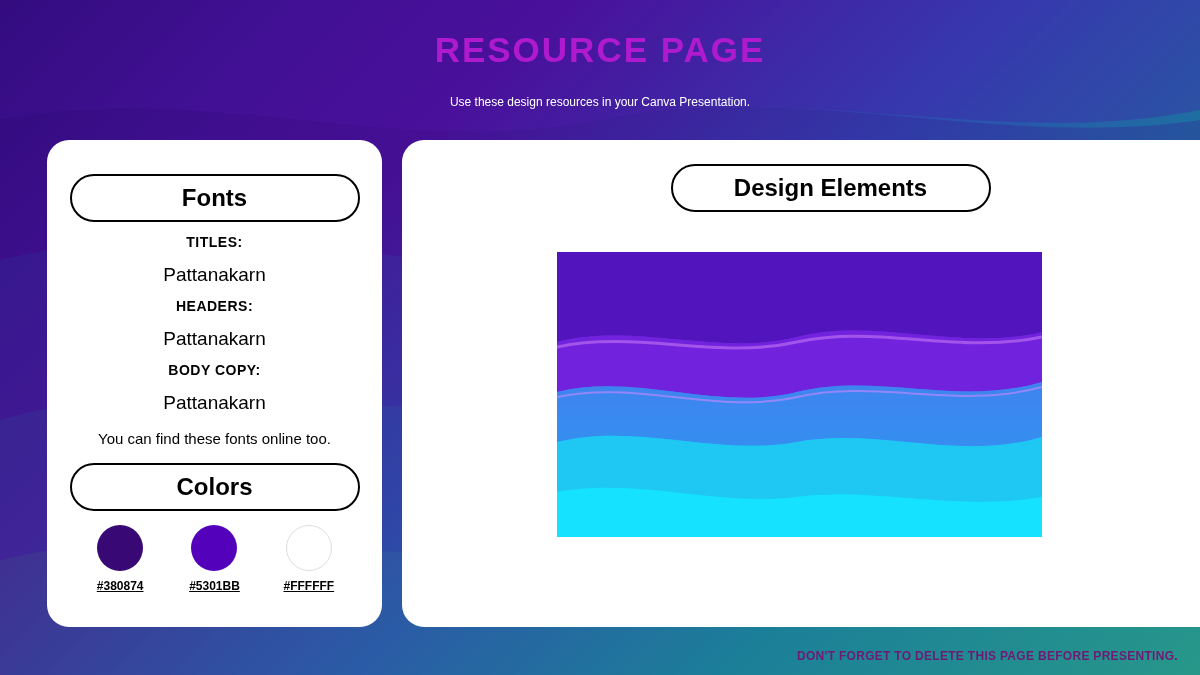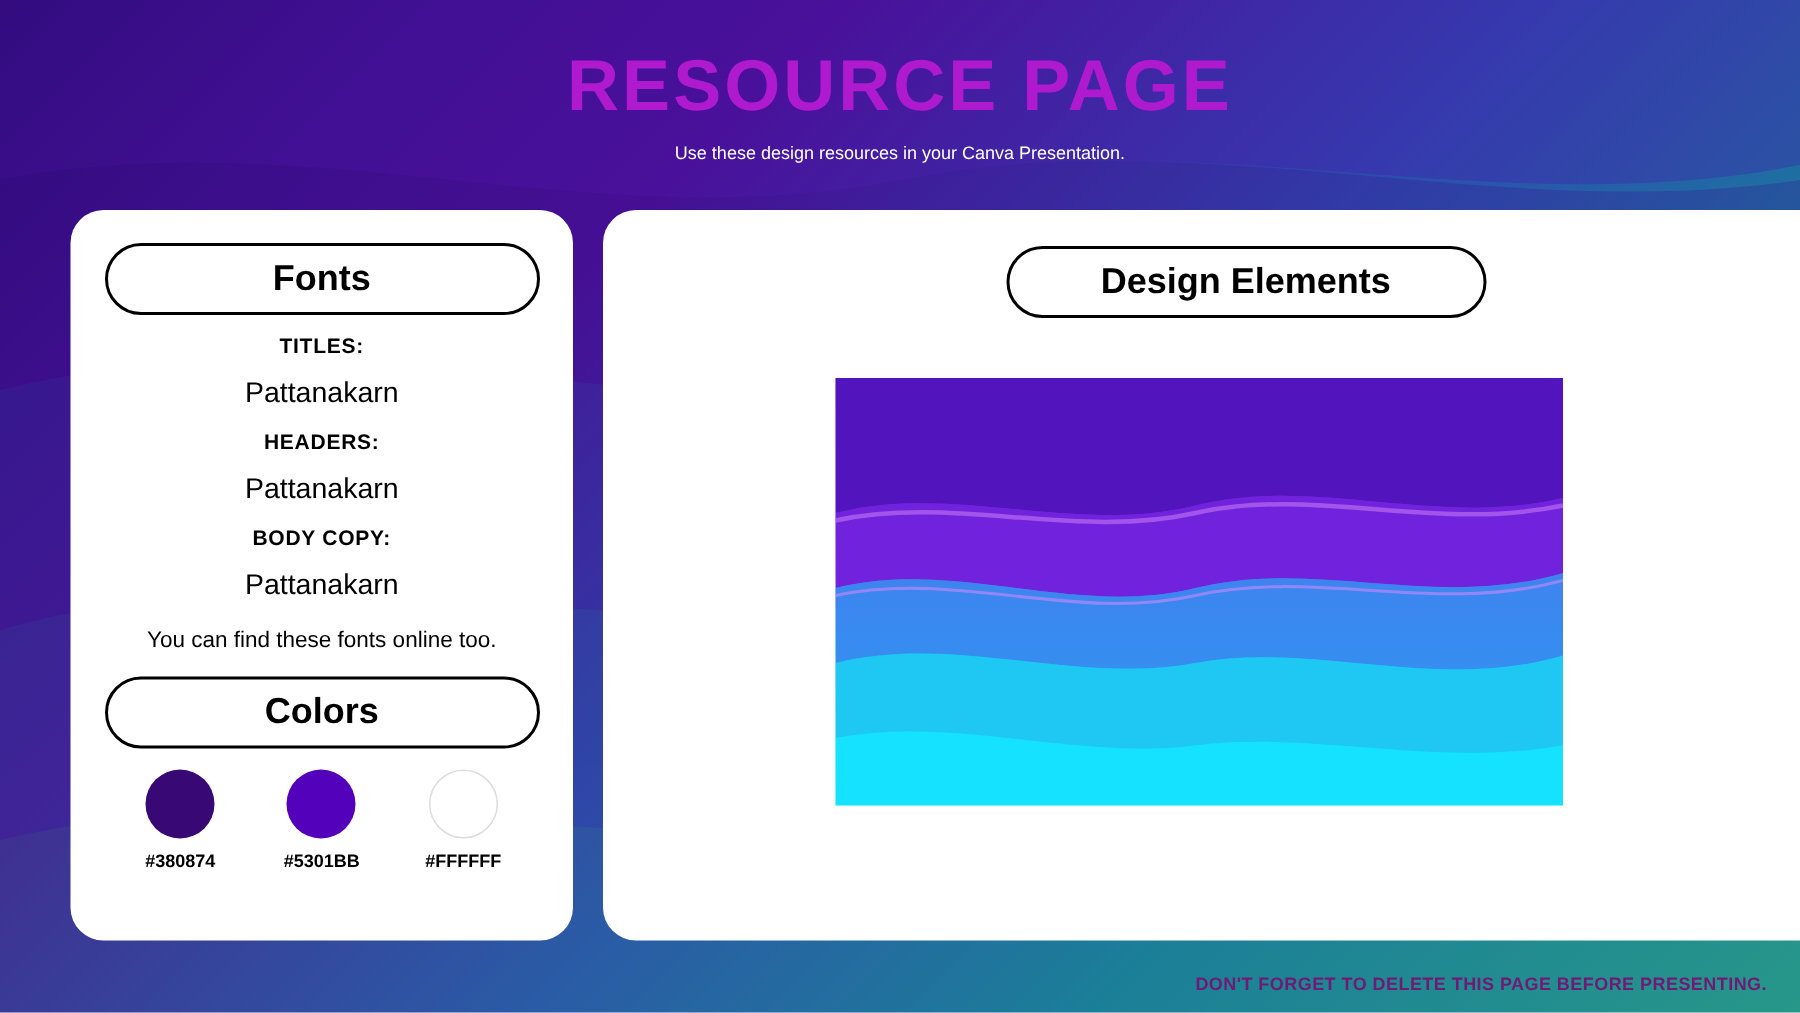--- a/index.html
+++ b/index.html
@@ -15,21 +15,21 @@
     position: absolute;
     inset: 0;
     opacity: 0.5;
   }
   .page-title {
     position: absolute;
     top: 30px;
     left: 0;
     width: 100%;
     text-align: center;
-    font-size: 48px;
+    font-size: 35px;
     font-weight: 900;
     letter-spacing: 2px;
     color: #B01ACF;
   }
   .page-subtitle {
     position: absolute;
     top: 95px;
     left: 0;
     width: 100%;
     text-align: center;
@@ -58,41 +58,42 @@
     padding: 22px 20px;
     color: #000;
   }
   .pill {
     border: 2px solid #000;
     border-radius: 999px;
     padding: 8px 0;
     text-align: center;
     font-size: 24px;
     font-weight: 800;
-    margin: 0 auto;
+    margin: 12px auto;
   }
   .fonts-card .fonts-pill { width: 290px; }
   .fonts-card .colors-pill { width: 290px; margin-top: 16px; }
   .elements-card .pill { width: 320px; margin-top: 2px; }
   .fonts-intro {
     text-align: center;
     font-size: 15px;
     margin-top: 14px;
     line-height: 1.35;
   }
   .font-block { text-align: center; margin-top: 12px; }
   .font-label { font-size: 14px; font-weight: 800; letter-spacing: 0.5px; }
   .font-name { font-size: 19px; font-weight: 400; margin-top: 14px; }
   .fonts-note { text-align: center; font-size: 15px; margin-top: 16px; }
   .swatches {
     display: flex;
     justify-content: space-around;
     align-items: center;
     margin-top: 14px;
     padding: 0 6px;
+    text-decoration: underline;
   }
   .swatch-col {
     display: flex;
     flex-direction: column;
     align-items: center;
     width: 70px;
   }
   .swatch {
     width: 46px;
     height: 46px;

